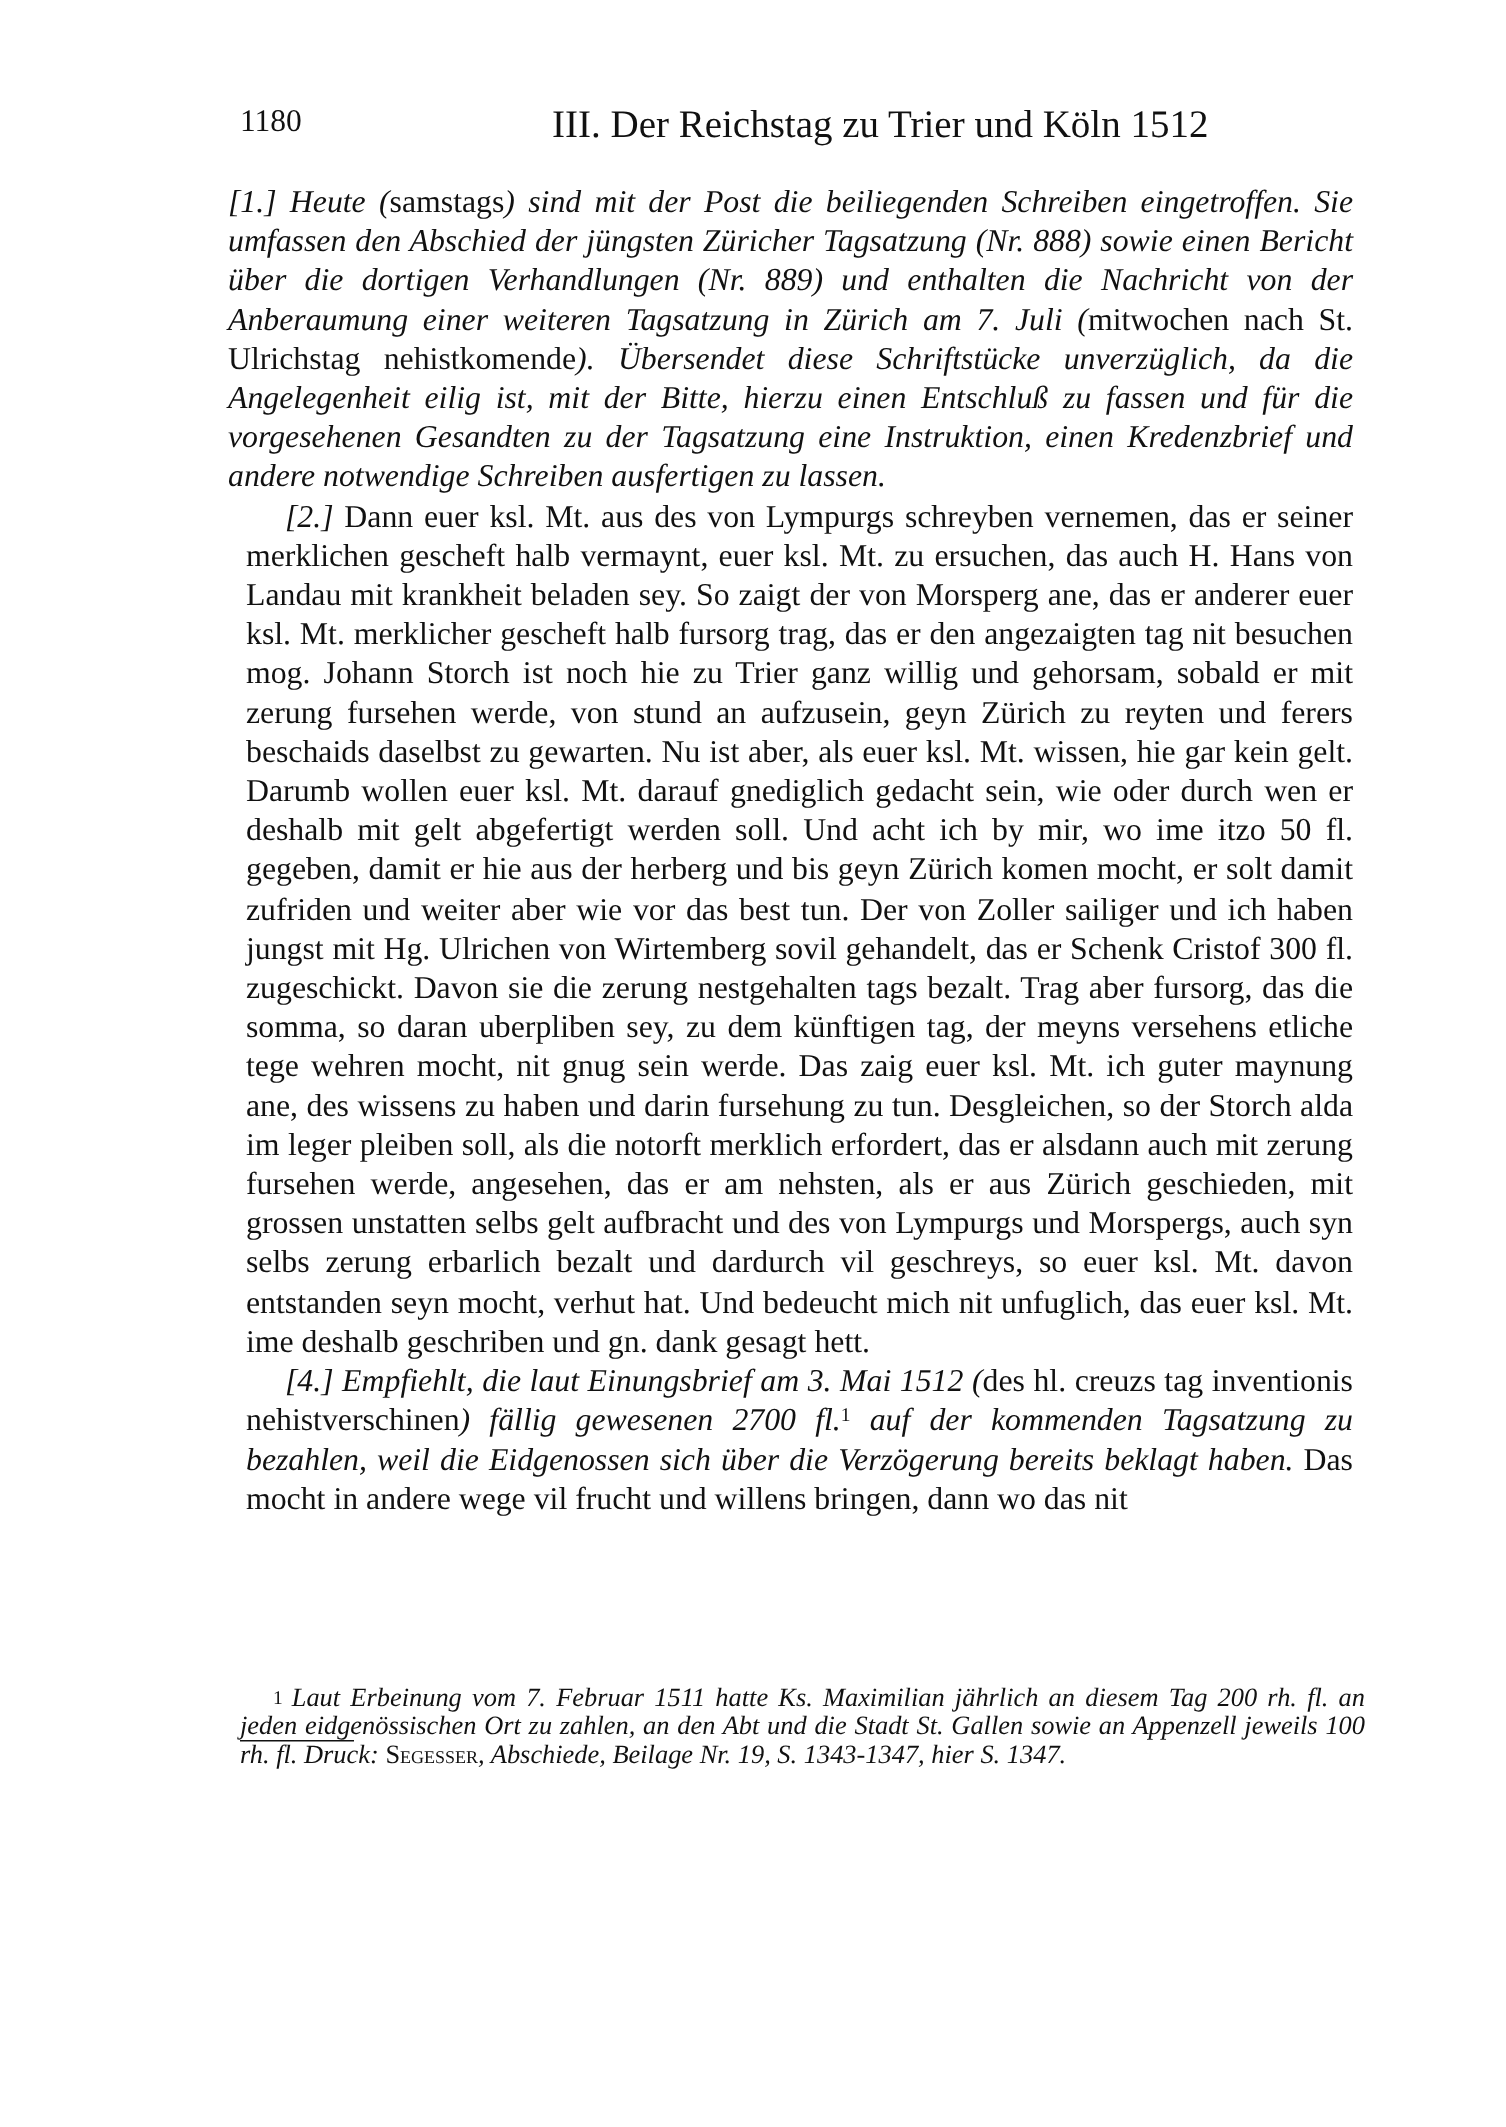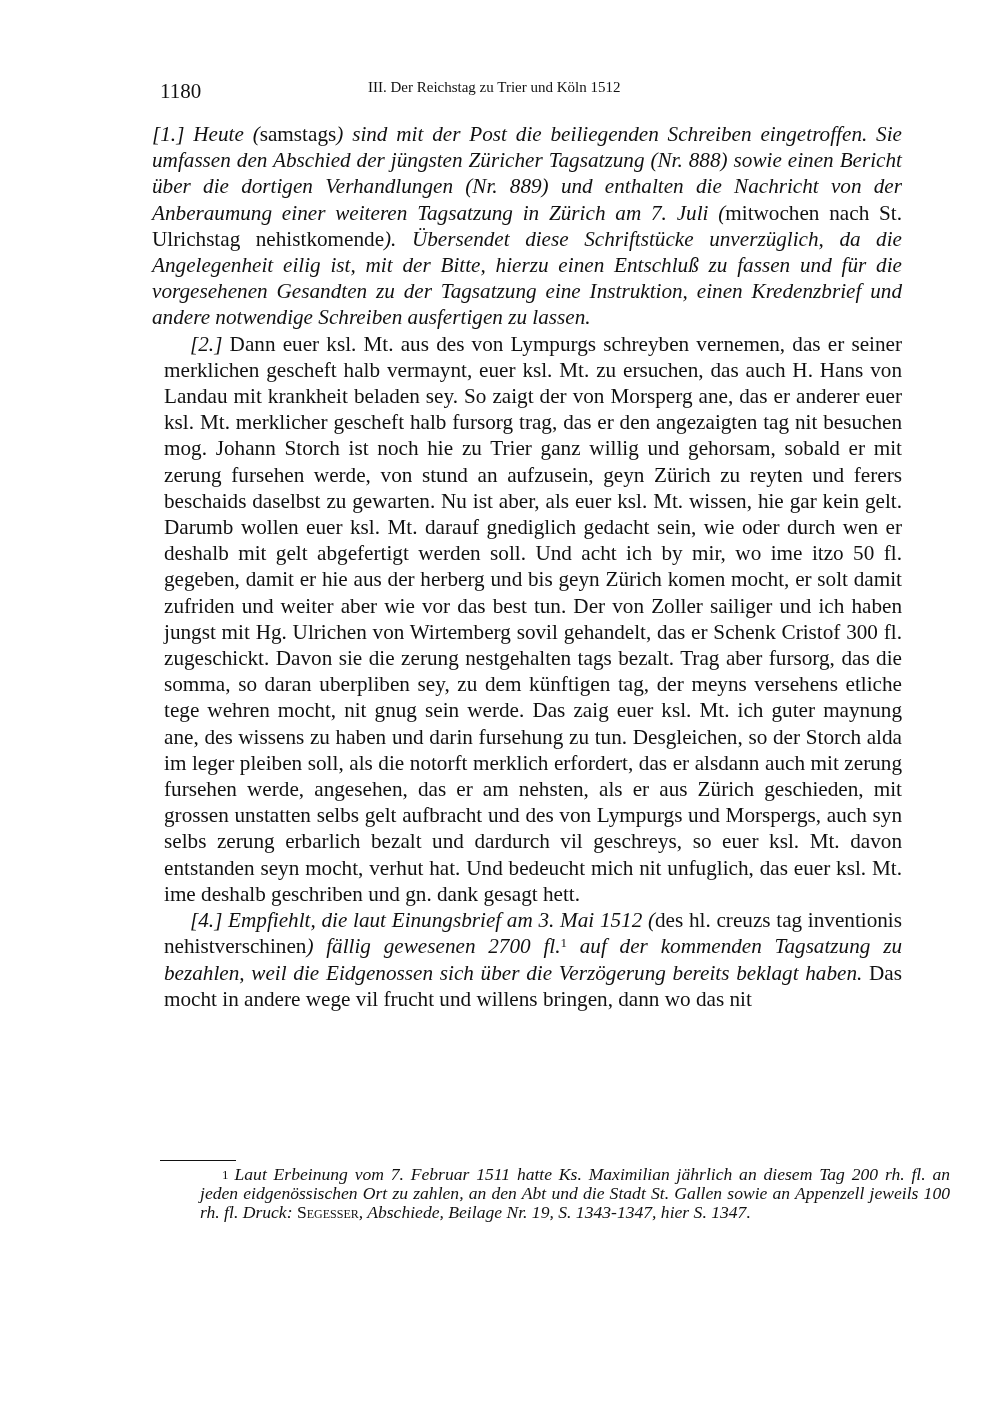--- a/index.html
+++ b/index.html
@@ -1,31 +1,31 @@
 <!DOCTYPE html>
 <html><head>
 <meta charset="utf-8">
 <style>
   html, body { margin: 0; padding: 0; background: #ffffff; }
   body { width: 1004px; height: 1418px; position: relative; overflow: hidden;
          font-family: "Liberation Serif", "DejaVu Serif", serif; color: #111; }
-  .page-header { position: absolute; top: 79px; left: 160px; width: 750px; height: 28px;
+  .page-header { position: absolute; top: 68px; left: 160px; width: 750px; height: 28px;
                  font-size: 21px; }
   .page-number { position: absolute; left: 0; top: 0; }
-  .running-title { position: absolute; left: 208px; top: 0; font-size: 15px; }
+  .running-title { position: absolute; left: 208px; top: 0; font-size: 26px; }
   .body-text { position: absolute; top: 121px; left: 152px; width: 750px;
                font-size: 21.2px; line-height: 26.2px; text-align: justify; }
   .para { margin: 0; text-indent: 0; }
   .para.indent { text-indent: 26px; margin-left: 12px; }
   .it { font-style: italic; }
   .sup { font-size: 13px; vertical-align: top; position: relative; top: -3px; }
   .fn-rule { position: absolute; top: 1160px; left: 160px; width: 76px; height: 0;
              border-top: 1px solid #111; }
-  .footnotes { position: absolute; top: 1165px; left: 160px; width: 750px;
-               font-size: 17.6px; line-height: 19px; text-align: justify; margin-left: 40px; }
+  .footnotes { position: absolute; top: 1122px; left: 160px; width: 750px;
+               font-size: 17.6px; line-height: 19px; text-align: justify; }
   .fn { margin: 0; text-indent: 22px; }
   .fn-num { font-size: 13px; vertical-align: top; font-style: normal; margin-right: 6px; }
   .sc { font-variant: small-caps; font-style: normal; }
 </style>
 </head>
 <body>
 
 <div class="page-header">
   <span class="page-number">1180</span>
   <span class="running-title">III. Der Reichstag zu Trier und Köln 1512</span>

